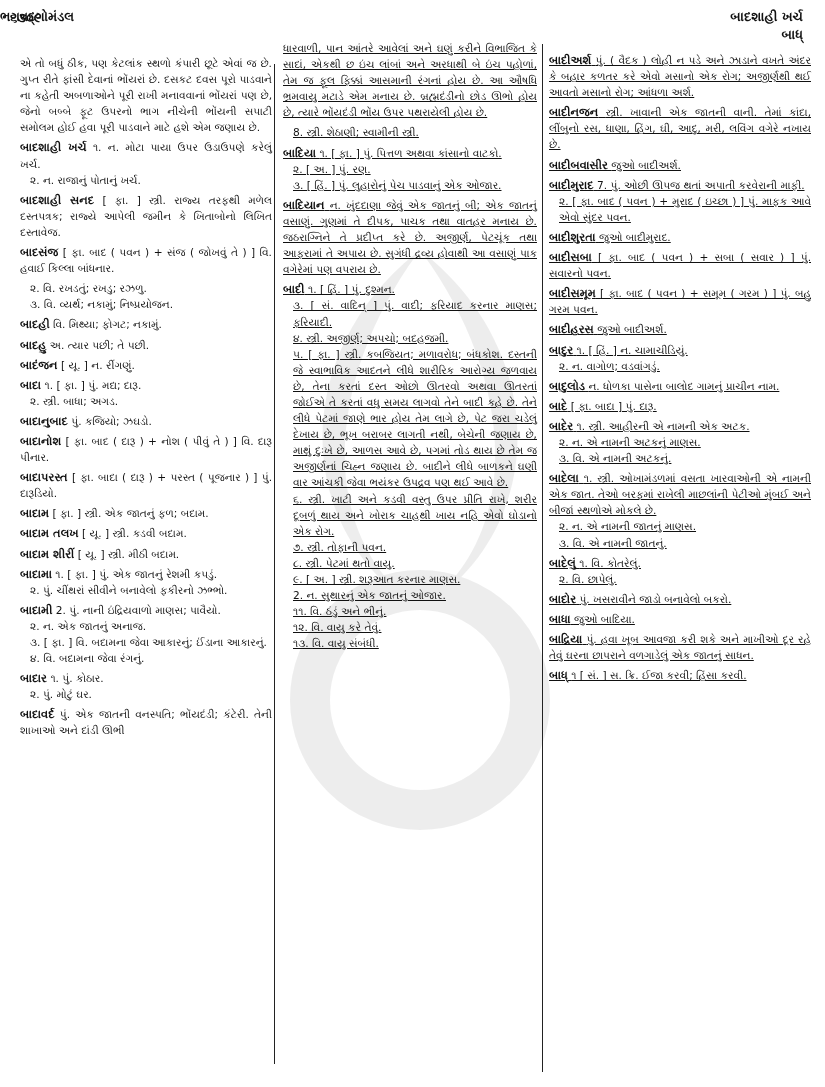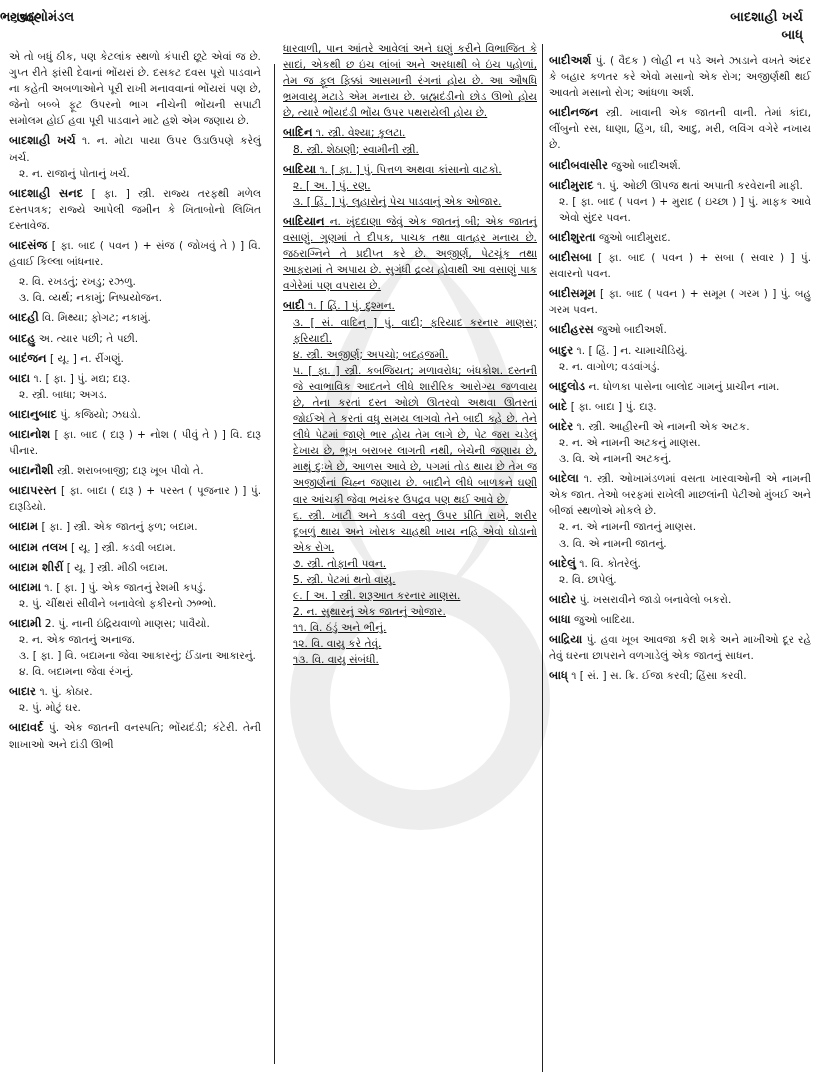--- a/index.html
+++ b/index.html
@@ -5,23 +5,23 @@
   html, body { margin:0; padding:0; background:#ffffff; }
   body { width:825px; height:1087px; position:relative; overflow:hidden;
          font-family:"DejaVu Sans", sans-serif; color:#111; }
   .watermark { position:absolute; left:250px; top:230px; width:340px; height:620px;
                pointer-events:none; opacity:0.09; }
   .header { position:absolute; top:0; left:0; width:825px; height:44px; }
   .page-no { position:absolute; left:10px; top:10px; font-size:13px; font-weight:bold; }
   .running-title { position:absolute; left:0; width:811px; top:9px; text-align:left; font-size:13px; font-weight:bold; }
   .guide { position:absolute; right:22px; top:8px; text-align:right; font-size:13px; font-weight:bold; line-height:18px; }
   .col { position:absolute; top:48px; font-size:10.6px; line-height:16.1px; }
-  .col1 { left:9px; width:252px; }
+  .col1 { left:20px; width:252px;margin-top:7px; }
   .col2 { left:283px; width:254px;text-decoration:underline; }
-  .col3 { left:549px; width:262px; }
+  .col3 { left:549px; width:262px;text-decoration:underline; }
   .rule { position:absolute; width:1.4px; background:#222; }
   .entry { margin:0 0 4px 0; text-align:justify; }
   .sense { padding-left:10px; }
   .hw { font-weight:bold; font-size:11.4px; }
   p { margin:0; }
 </style>
 </head>
 <body>
 
 <svg class="watermark" viewBox="0 0 340 620">
@@ -73,23 +73,20 @@
       <p><span class="hw">બાદા</span> <span>૧. [ ફા. ] પું. મદ્ય; દારૂ.</span></p>
       <p class="sense"><span>૨. સ્ત્રી. બાધા; અગડ.</span></p>
     </div>
     <div class="entry">
       <p><span class="hw">બાદાનુબાદ</span> <span>પું. કજિયો; ઝઘડો.</span></p>
     </div>
     <div class="entry">
       <p><span class="hw">બાદાનોશ</span> <span>[ ફા. બાદ ( દારૂ ) + નોશ ( પીવું તે ) ] વિ. દારૂ પીનાર.</span></p>
     </div>
     <div class="entry">
-      <p><span class="hw">બાદાનૌશી</span> <span>સ્ત્રી. શરાબબાજી; દારૂ ખૂબ પીવો તે.</span></p>
-    </div>
-    <div class="entry">
       <p><span class="hw">બાદાપરસ્ત</span> <span>[ ફા. બાદા ( દારૂ ) + પરસ્ત ( પૂજનાર ) ] પું. દારૂડિયો.</span></p>
     </div>
     <div class="entry">
       <p><span class="hw">બાદામ</span> <span>[ ફા. ] સ્ત્રી. એક જાતનું ફળ; બદામ.</span></p>
     </div>
     <div class="entry">
       <p><span class="hw">બાદામ તલખ</span> <span>[ યૂ. ] સ્ત્રી. કડવી બદામ.</span></p>
     </div>
     <div class="entry">
       <p><span class="hw">બાદામ શીરીં</span> <span>[ યૂ. ] સ્ત્રી. મીઠી બદામ.</span></p>
@@ -110,58 +107,57 @@
     </div>
     <div class="entry">
       <p><span class="hw">બાદાવર્દ</span> <span>પું. એક જાતની વનસ્પતિ; ભોંયદંડી; કંટેરી. તેની શાખાઓ અને દાંડી ઊભી</span></p>
     </div>
   </div>
 <div class="col col2" id="col1" style="top:40px;">
     <div class="entry">
       <p><span>ધારવાળી, પાન આંતરે આવેલાં અને ઘણું કરીને વિભાજિત કે સાદાં, એકથી છ ઇંચ લાંબાં અને અરધાથી બે ઇંચ પહોળાં, તેમ જ ફૂલ ફિક્કાં આસમાની રંગનાં હોય છે. આ ઔષધિ ભ્રમવાયુ મટાડે એમ મનાય છે. બ્રહ્મદંડીનો છોડ ઊભો હોય છે, ત્યારે ભોંયદંડી ભોંય ઉપર પથરાયેલી હોય છે.</span></p>
     </div>
     <div class="entry">
-      <p><span class="hw">બાદિન</span> <span>૧. સ્ત્રી. વેશ્યા; કુલટા.</span></p>
       <p class="sense"><span>8. સ્ત્રી. શેઠાણી; સ્વામીની સ્ત્રી.</span></p>
     </div>
     <div class="entry">
       <p><span class="hw">બાદિયા</span> <span>૧. [ ફા. ] પું. પિત્તળ અથવા કાંસાનો વાટકો.</span></p>
       <p class="sense"><span>૨. [ અ. ] પું. રણ.</span></p>
       <p class="sense"><span>૩. [ હિં. ] પું. લુહારોનું પેચ પાડવાનું એક ઓજાર.</span></p>
     </div>
     <div class="entry">
       <p><span class="hw">બાદિયાન</span> <span>ન. ખુંદદાણા જેવું એક જાતનું બી; એક જાતનું વસાણું. ગુણમાં તે દીપક, પાચક તથા વાતહર મનાય છે. જઠરાગ્નિને તે પ્રદીપ્ત કરે છે. અજીર્ણ, પેટચૂંક તથા આફરામાં તે અપાય છે. સુગંધી દ્રવ્ય હોવાથી આ વસાણું પાક વગેરેમાં પણ વપરાય છે.</span></p>
     </div>
     <div class="entry">
       <p><span class="hw">બાદી</span> <span>૧. [ હિં. ] પું. દુશ્મન.</span></p>
       <p class="sense"><span>૩. [ સં. વાદિન્ ] પું. વાદી; ફરિયાદ કરનાર માણસ; ફરિયાદી.</span></p>
       <p class="sense"><span>૪. સ્ત્રી. અજીર્ણ; અપચો; બદહજમી.</span></p>
       <p class="sense"><span>૫. [ ફા. ] સ્ત્રી. કબજિયત; મળાવરોધ; બંધકોશ. દસ્તની જે સ્વાભાવિક આદતને લીધે શારીરિક આરોગ્ય જળવાય છે, તેના કરતાં દસ્ત ઓછો ઊતરવો અથવા ઊતરતાં જોઈએ તે કરતાં વધુ સમય લાગવો તેને બાદી કહે છે. તેને લીધે પેટમાં જાણે ભાર હોય તેમ લાગે છે, પેટ જરા ચડેલું દેખાય છે, ભૂખ બરાબર લાગતી નથી, બેચેની જણાય છે, માથું દુઃખે છે, આળસ આવે છે, પગમાં તોડ થાય છે તેમ જ અજીર્ણનાં ચિહ્ન જણાય છે. બાદીને લીધે બાળકને ઘણી વાર આંચકી જેવા ભયંકર ઉપદ્રવ પણ થઈ આવે છે.</span></p>
       <p class="sense"><span>૬. સ્ત્રી. ખાટી અને કડવી વસ્તુ ઉપર પ્રીતિ રાખે, શરીર દૂબળું થાય અને ખોરાક ચાહથી ખાય નહિ એવો ઘોડાનો એક રોગ.</span></p>
       <p class="sense"><span>૭. સ્ત્રી. તોફાની પવન.</span></p>
-      <p class="sense"><span>5. સ્ત્રી. પેટમાં થતો વાયુ.</span></p>
+      <p class="sense"><span>૮. સ્ત્રી. પેટમાં થતો વાયુ.</span></p>
       <p class="sense"><span>૯. [ અ. ] સ્ત્રી. શરૂઆત કરનાર માણસ.</span></p>
       <p class="sense"><span>2. ન. સુથારનું એક જાતનું ઓજાર.</span></p>
       <p class="sense"><span>૧૧. વિ. ઠંડું અને ભીનું.</span></p>
       <p class="sense"><span>૧૨. વિ. વાયુ કરે તેવું.</span></p>
       <p class="sense"><span>૧૩. વિ. વાયુ સંબંધી.</span></p>
     </div>
   </div>
 <div class="col col3" id="col2" style="top:52px;">
     <div class="entry">
       <p><span class="hw">બાદીઅર્શ</span> <span>પું. ( વૈદક ) લોહી ન પડે અને ઝાડાને વખતે અંદર કે બહાર કળતર કરે એવો મસાનો એક રોગ; અજીર્ણથી થઈ આવતો મસાનો રોગ; આંધળા અર્શ.</span></p>
     </div>
     <div class="entry">
       <p><span class="hw">બાદીનજન</span> <span>સ્ત્રી. ખાવાની એક જાતની વાની. તેમાં કાંદા, લીંબુનો રસ, ધાણા, હિંગ, ઘી, આદુ, મરી, લવિંગ વગેરે નખાય છે.</span></p>
     </div>
     <div class="entry">
       <p><span class="hw">બાદીબવાસીર</span> <span>જુઓ બાદીઅર્શ.</span></p>
     </div>
     <div class="entry">
-      <p><span class="hw">બાદીમુરાદ</span> <span>૧. પું. ઓછી ઊપજ થતાં અપાતી કરવેરાની માફી.</span></p>
+      <p><span class="hw">બાદીમુરાદ</span> <span>7. પું. ઓછી ઊપજ થતાં અપાતી કરવેરાની માફી.</span></p>
       <p class="sense"><span>૨. [ ફા. બાદ ( પવન ) + મુરાદ ( ઇચ્છા ) ] પું. માફક આવે એવો સુંદર પવન.</span></p>
     </div>
     <div class="entry">
       <p><span class="hw">બાદીશુરતા</span> <span>જુઓ બાદીમુરાદ.</span></p>
     </div>
     <div class="entry">
       <p><span class="hw">બાદીસબા</span> <span>[ ફા. બાદ ( પવન ) + સબા ( સવાર ) ] પું. સવારનો પવન.</span></p>
     </div>
     <div class="entry">
       <p><span class="hw">બાદીસમૂમ</span> <span>[ ફા. બાદ ( પવન ) + સમૂમ ( ગરમ ) ] પું. બહુ ગરમ પવન.</span></p>

